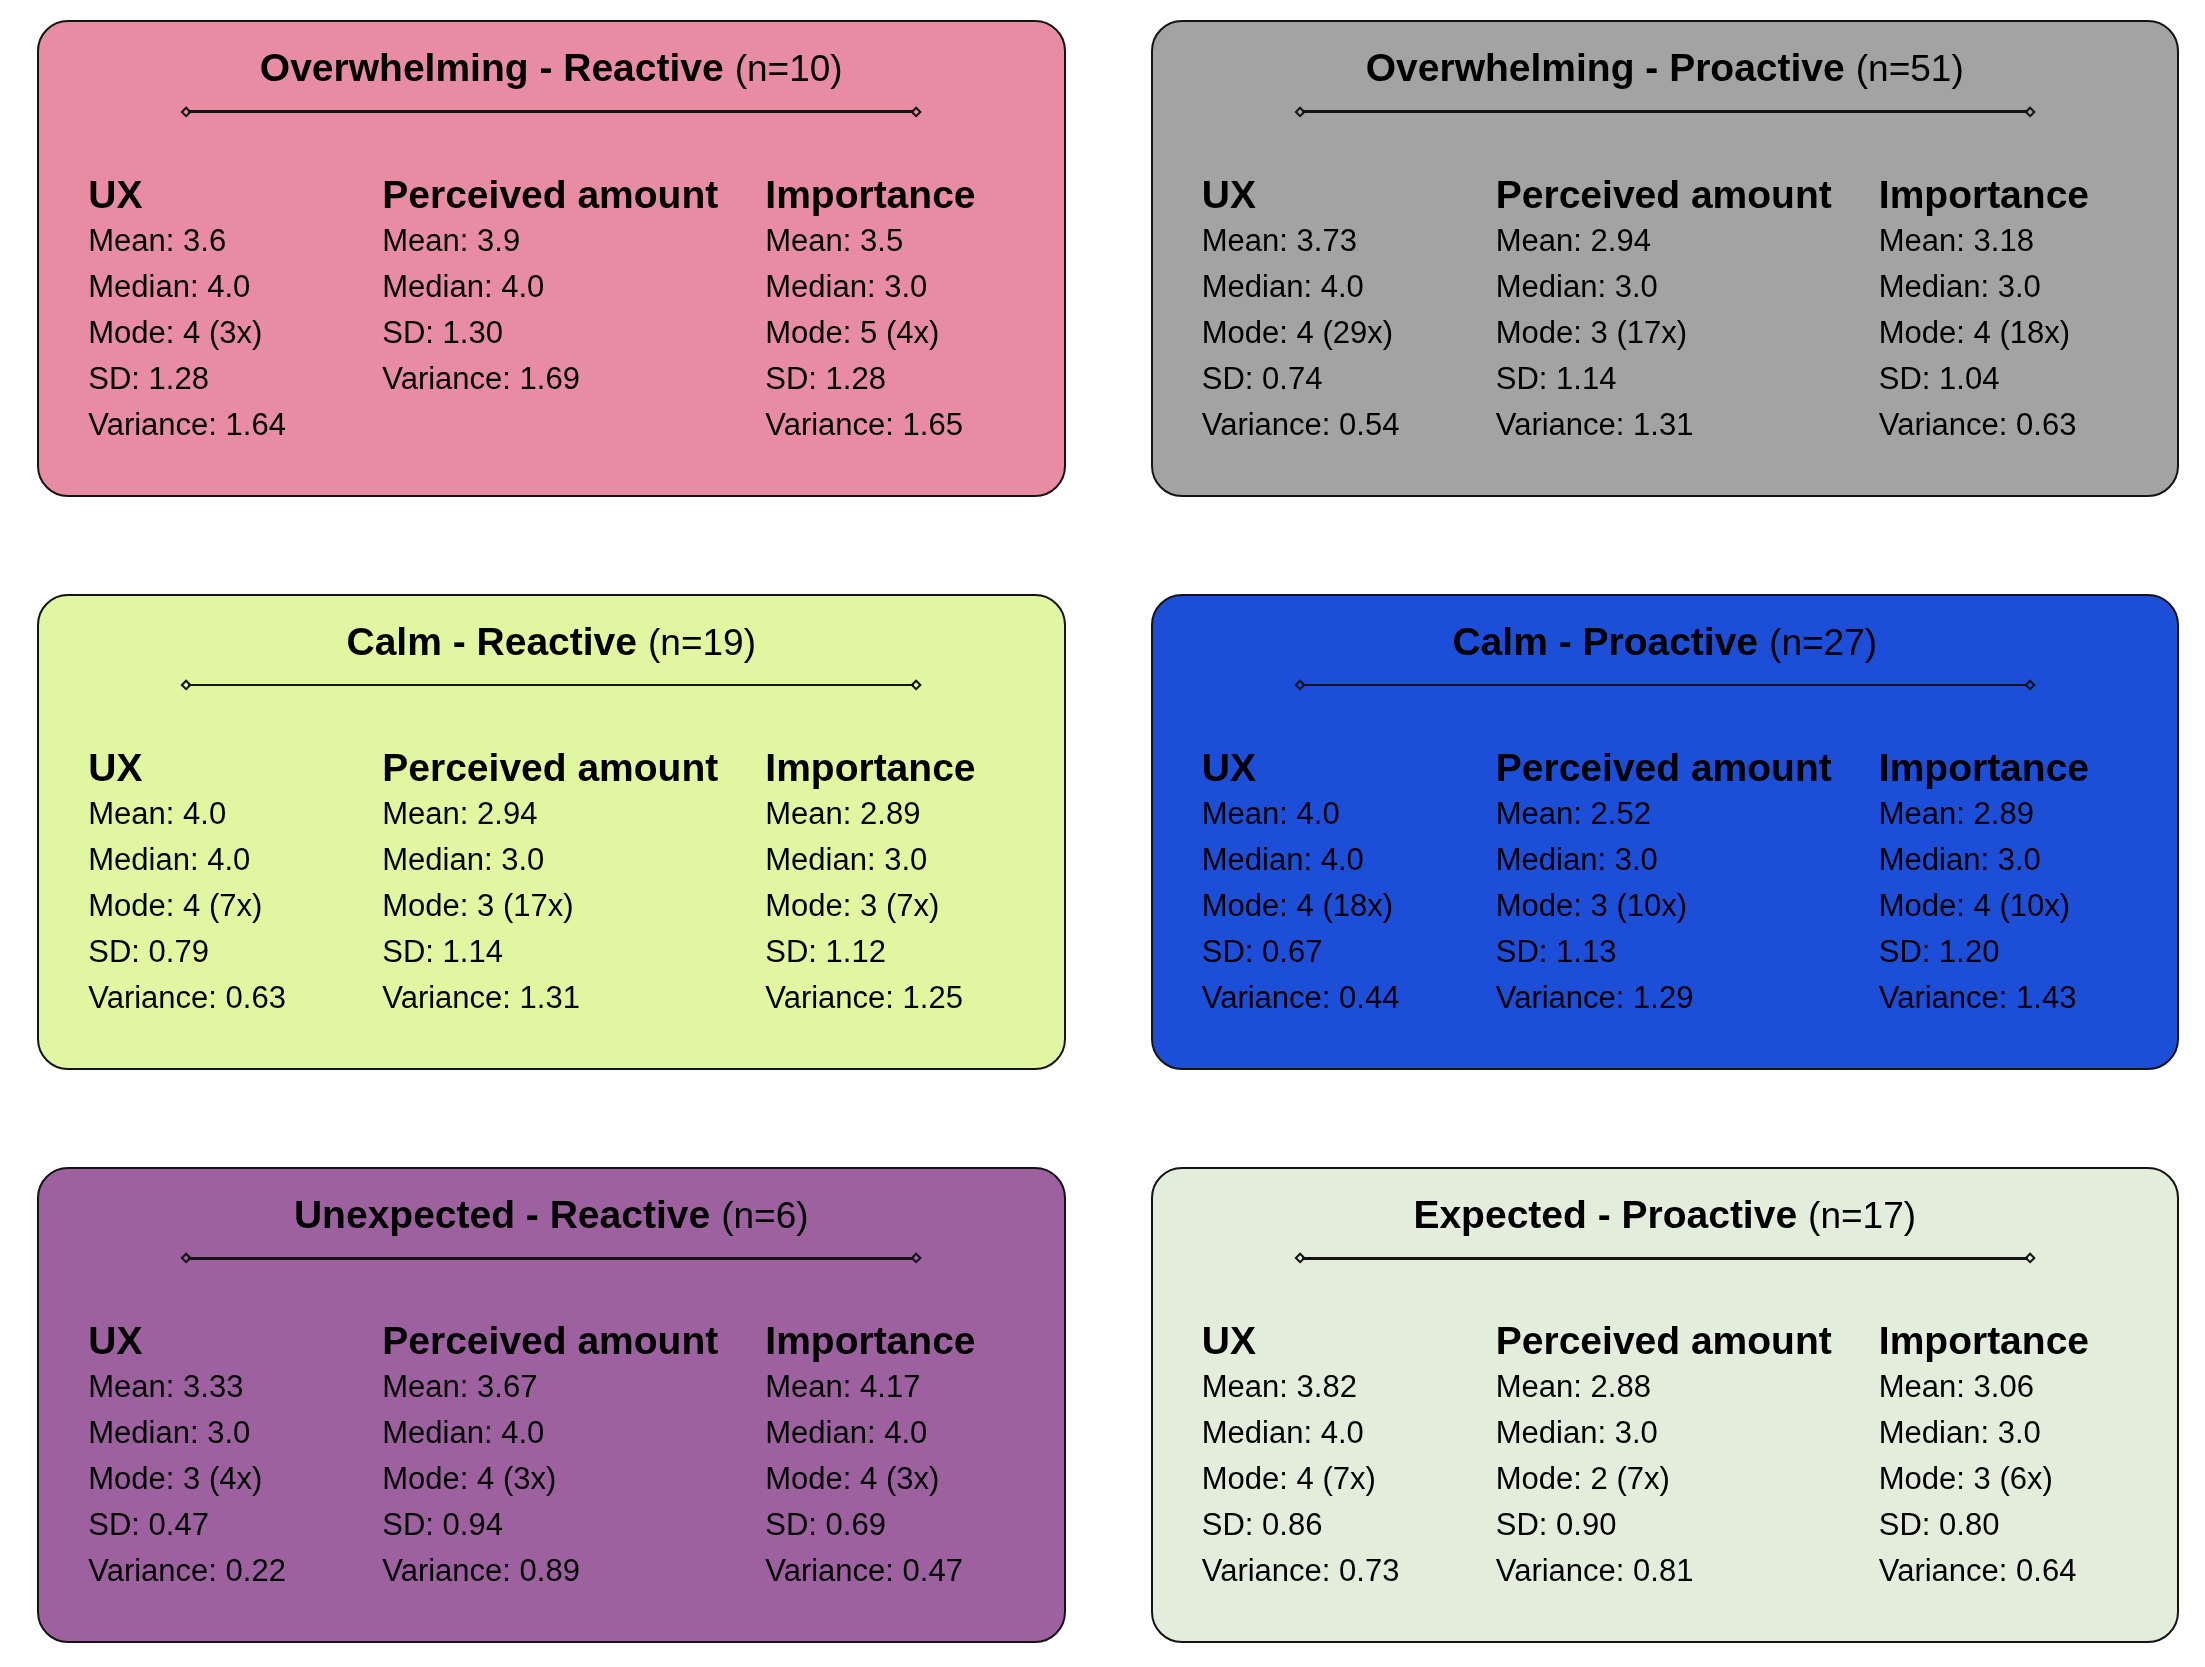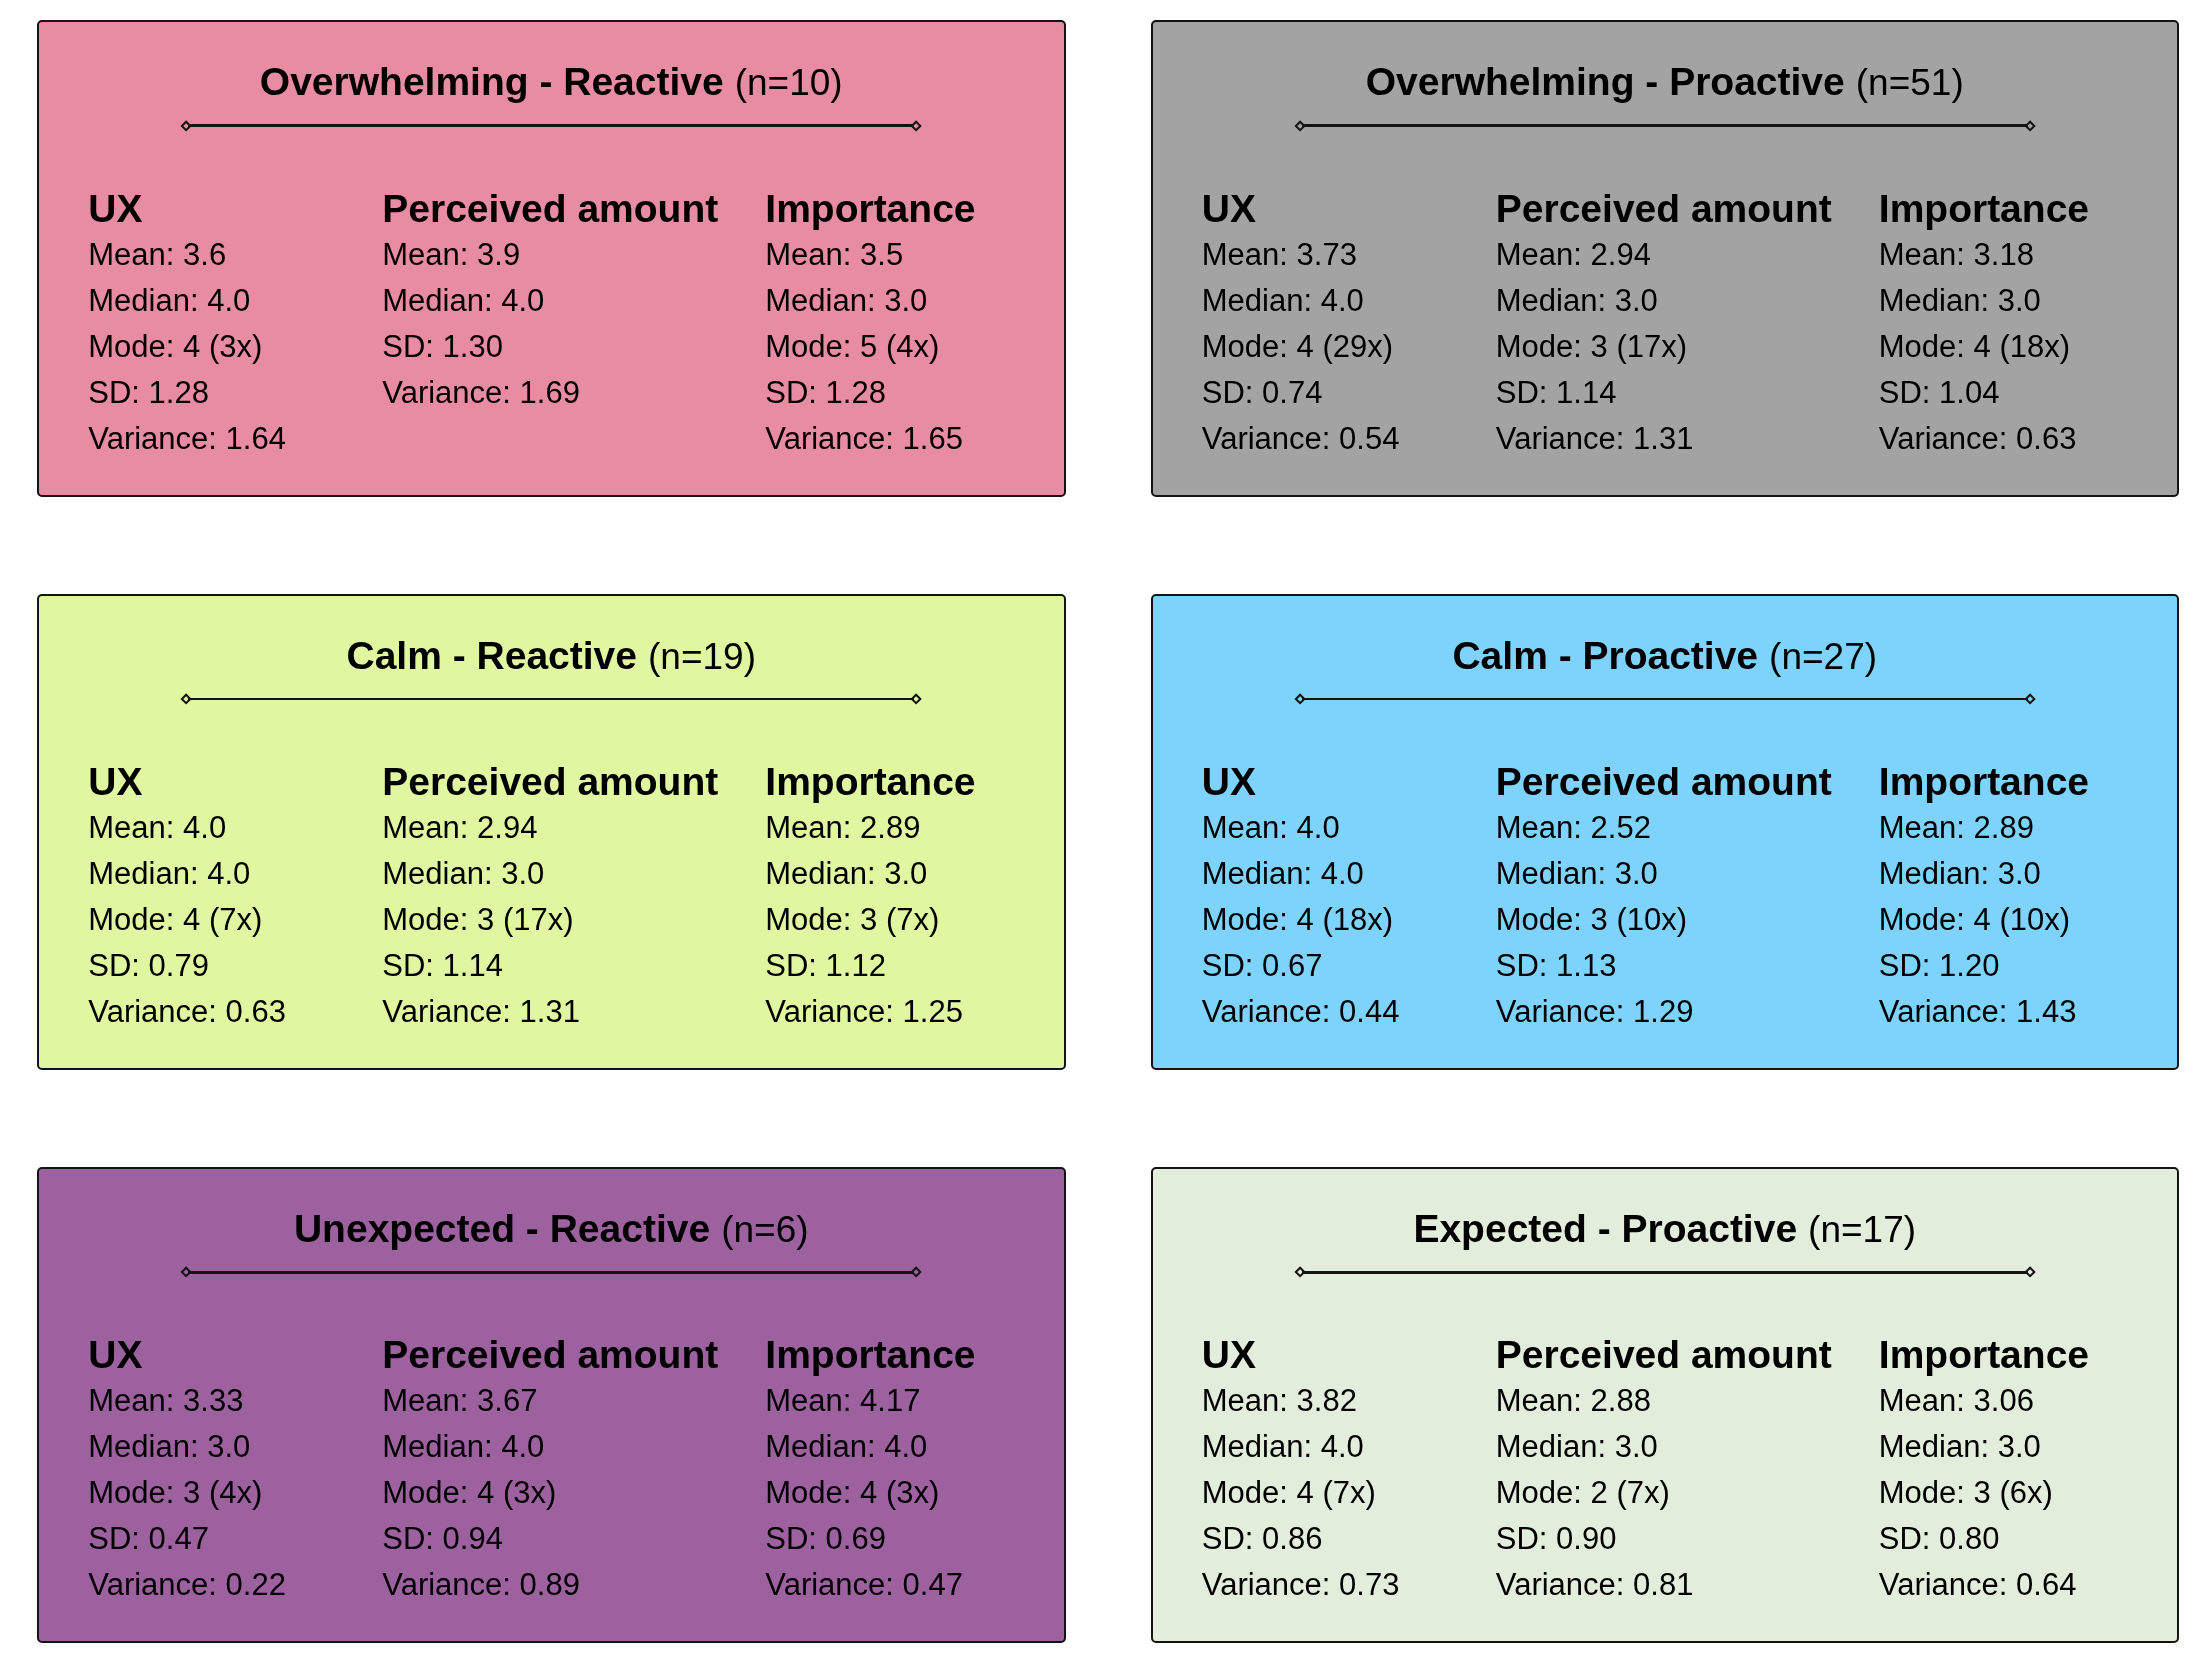--- a/index.html
+++ b/index.html
@@ -16,22 +16,22 @@
     grid-template-columns: 1fr 1fr;
     grid-template-rows: 1fr 1fr 1fr;
     column-gap: 85px;
     row-gap: 97px;
     padding: 20.4px 26px 24px 37px;
     width: 100%;
     height: 100%;
   }
   .card {
     border: 2.7px solid #141414;
-    border-radius: 5px;
-    padding: 37px 33px 0 33px;
+    border-radius: 31px;
+    padding: 23px 33px 0 33px;
     overflow: hidden;
   }
   .title {
     margin: 0;
     text-align: center;
     font-size: 39px;
     font-weight: bold;
     line-height: 45px;
     white-space: nowrap;
   }
@@ -175,21 +175,21 @@
         <div class="hdr">Importance</div>
         <div>Mean: 2.89</div>
         <div>Median: 3.0</div>
         <div>Mode: 3 (7x)</div>
         <div>SD: 1.12</div>
         <div>Variance: 1.25</div>
       </div>
     </div>
   </section>
 
-  <section class="card" style="background-color: #7dd3fc;">
+  <section class="card" style="background-color: #1d4ed8;">
     <h2 class="title"><span>Calm - Proactive</span><span class="n">(n=27)</span></h2>
     <div class="divider">
       <span class="dia"></span>
       <span class="dline"></span>
       <span class="dia"></span>
     </div>
     <div class="stats">
       <div class="col">
         <div class="hdr">UX</div>
         <div>Mean: 4.0</div>

